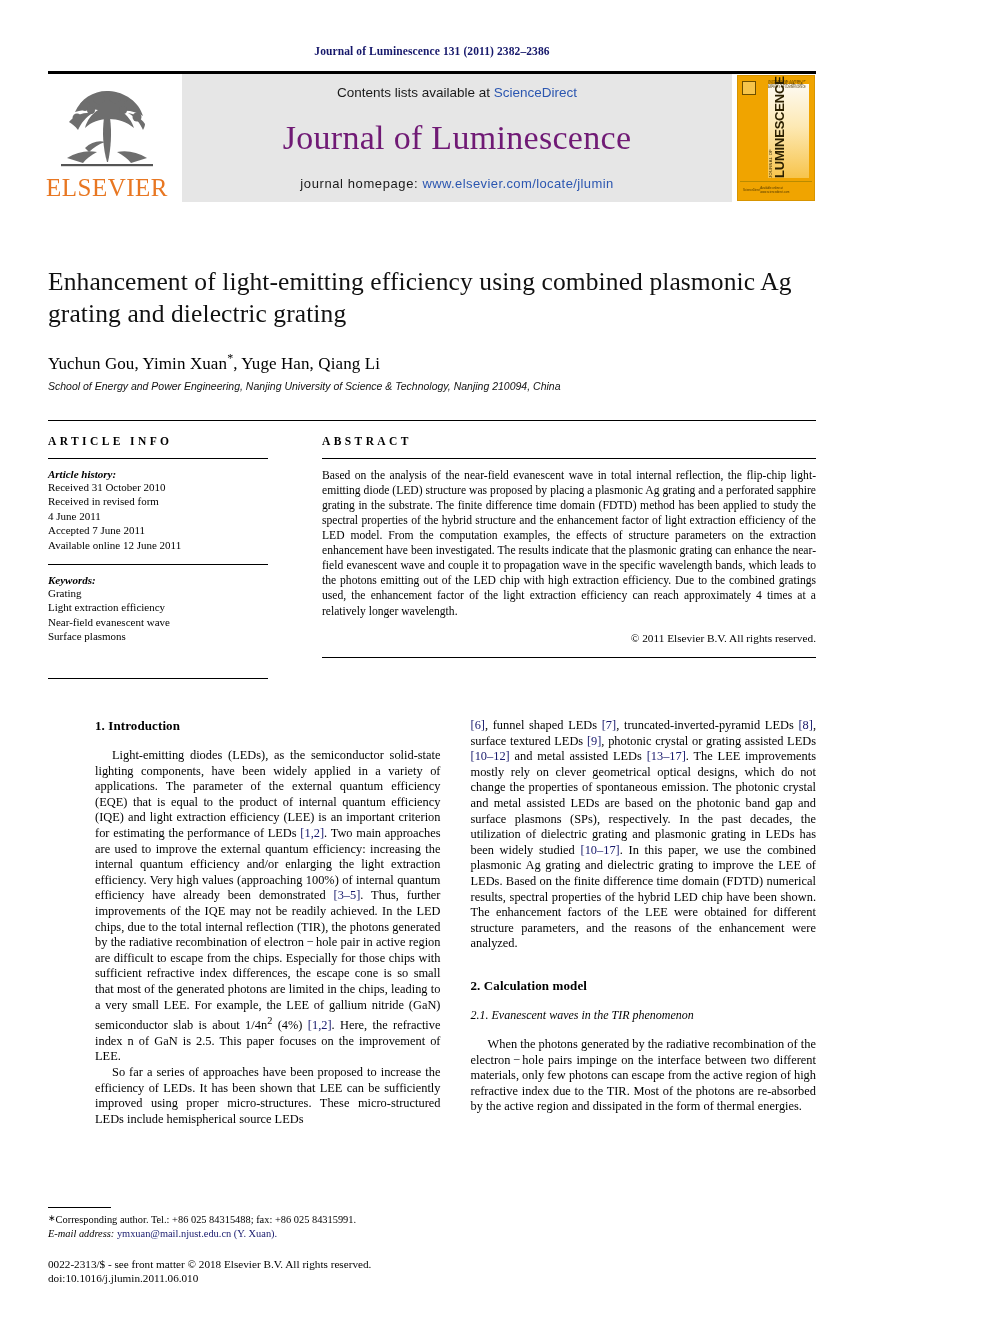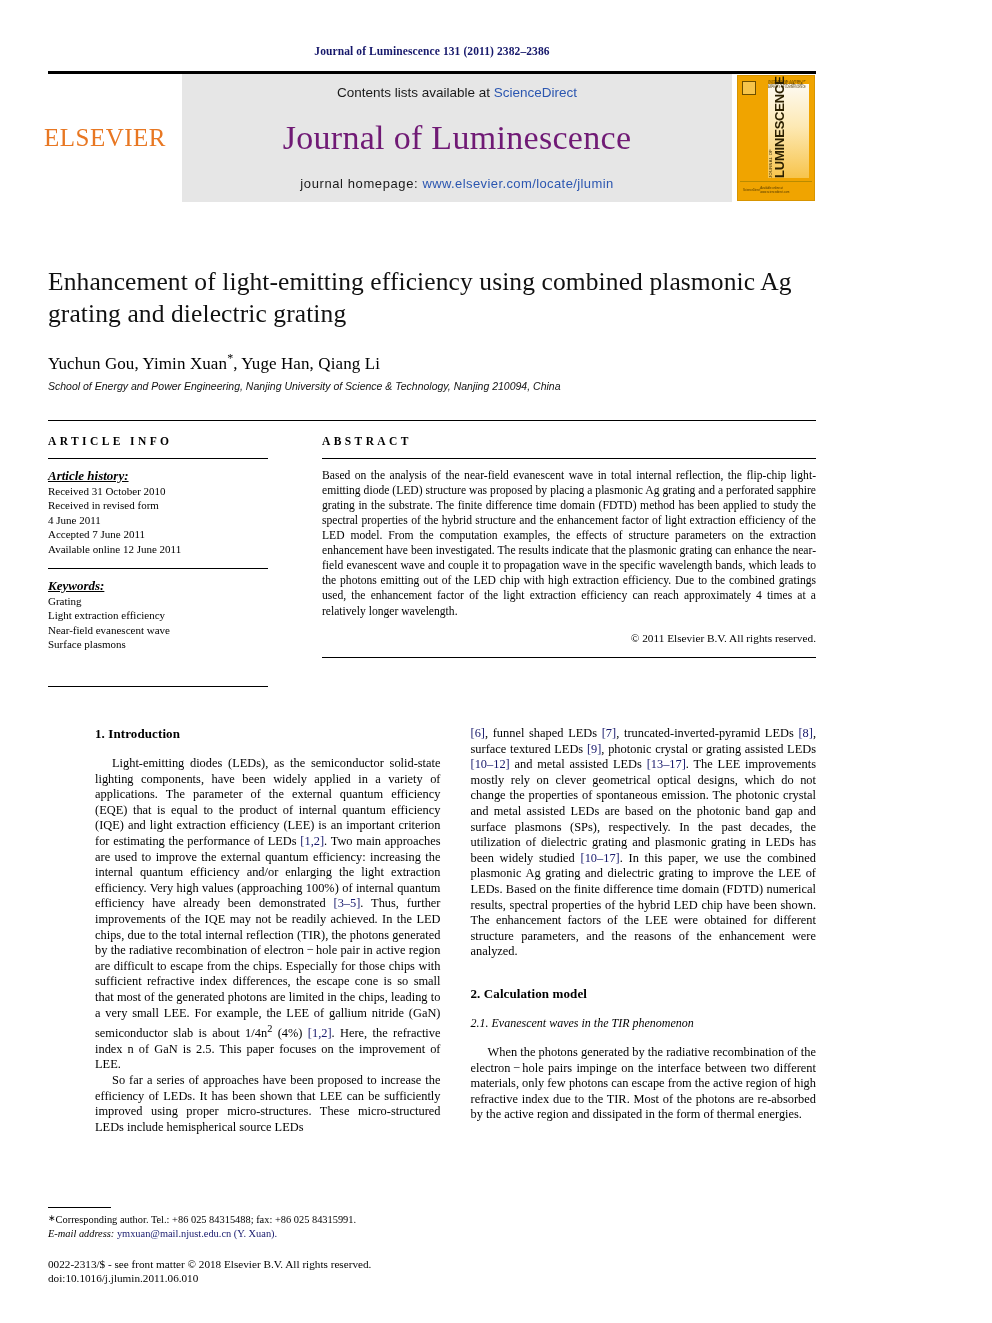--- a/index.html
+++ b/index.html
@@ -39,21 +39,21 @@
     margin-top: 14px;
     border-top: 3px solid #000;
     display: flex;
     align-items: stretch;
     height: 128px;
   }
   .masthead-logo {
     width: 118px;
     flex: 0 0 118px;
     display: flex;
-    flex-direction: row;
+    flex-direction: column;
     justify-content: flex-end;
     align-items: center;
     padding-bottom: 2px;
     background: #ffffff;
   }
   .tree-svg { display:block; }
   .elsevier-word {
     font-family: "Liberation Serif", serif;
     font-size: 25px;
     letter-spacing: 0.5px;
@@ -233,22 +233,21 @@
     font-size: 11.5px;
     letter-spacing: 3.4px;
   }
   .rule {
     border-top: 1px solid #000;
     margin: 11px 0 9px 0;
   }
   .info-head {
     font-style: italic;
     font-weight: bold;
-    font-size: 13px;
-    text-decoration: underline;
+    font-size: 11px;
   }
   .info-line {
     font-size: 11px;
     line-height: 14.6px;
   }
   .kw-block { margin-top: 2px; }
   .abstract-text {
     font-size: 11.6px;
     line-height: 15.1px;
     text-align: justify;

